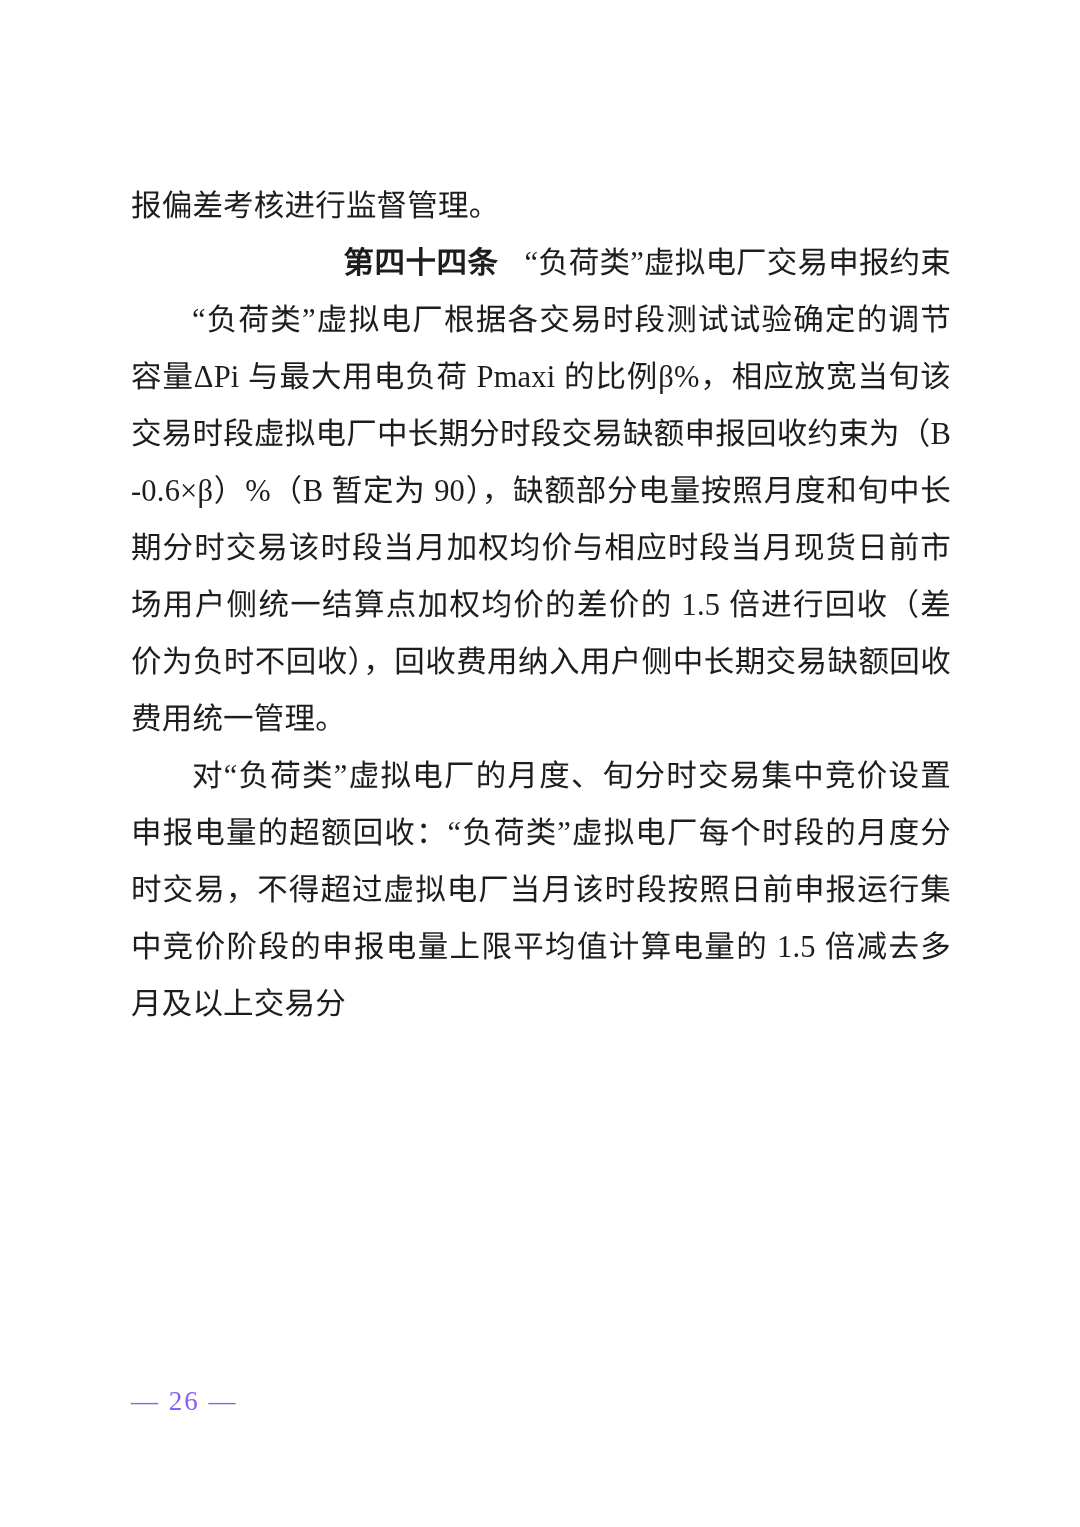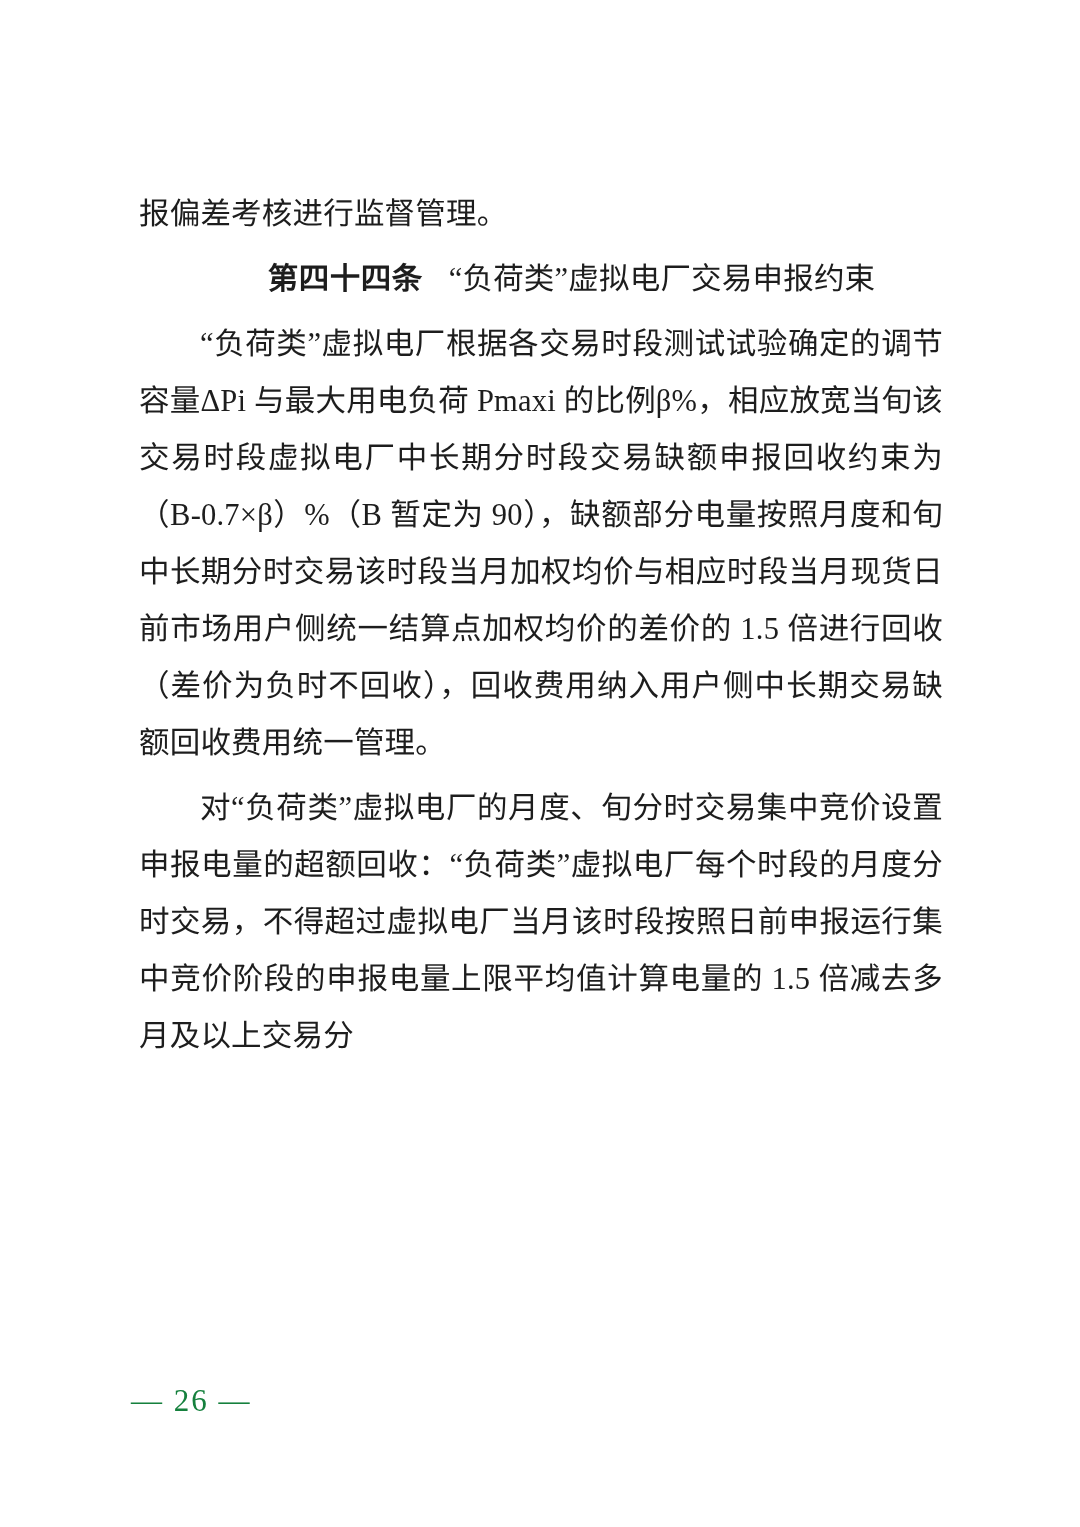--- a/index.html
+++ b/index.html
@@ -20,71 +20,71 @@
     overflow: hidden;
     box-sizing: border-box;
   }
   .content {
     position: absolute;
     left: 131px;
     top: 178px;
     width: 820px;
   }
   .para {
-    margin: 8px;
+    margin: 0;
     font-size: 30.5px;
     line-height: 57px;
     text-align: justify;
     text-justify: inter-ideograph;
     letter-spacing: 0.2px;
     color: #1d1d1d;
     text-indent: 0;
     word-break: break-all;
   }
   .para.indent {
     text-indent: 61px;
   }
   .para.heading {
     text-indent: 61px;
-    text-align: center;
+    text-align: right;
   }
   .heading-label {
     font-weight: bold;
     letter-spacing: 0.5px;
   }
   .heading-gap {
     display: inline-block;
     width: 26px;
   }
   .page-number {
     position: absolute;
     left: 131px;
     top: 1384px;
-    font-size: 31px;
+    font-size: 27px;
     line-height: 34px;
-    color: #15803d;
+    color: #8b5cf6;
     letter-spacing: 2px;
     font-family: "Liberation Serif", "DejaVu Serif", serif;
   }
 </style>
 </head>
 <body>
 
 <div class="page">
 
   <div class="content">
 
     <p class="para">报偏差考核进行监督管理。</p>
 
 
 
     <p class="para heading"><span class="heading-label">第四十四条</span><span class="heading-gap"></span><span>“负荷类”虚拟电厂交易申报约束</span></p>
 
 
-    <p class="para indent">“负荷类”虚拟电厂根据各交易时段测试试验确定的调节容量ΔPi 与最大用电负荷 Pmaxi 的比例β%，相应放宽当旬该交易时段虚拟电厂中长期分时段交易缺额申报回收约束为（B-0.7×β）%（B 暂定为 90），缺额部分电量按照月度和旬中长期分时交易该时段当月加权均价与相应时段当月现货日前市场用户侧统一结算点加权均价的差价的 1.5 倍进行回收（差价为负时不回收），回收费用纳入用户侧中长期交易缺额回收费用统一管理。</p>
+    <p class="para indent">“负荷类”虚拟电厂根据各交易时段测试试验确定的调节容量ΔPi 与最大用电负荷 Pmaxi 的比例β%，相应放宽当旬该交易时段虚拟电厂中长期分时段交易缺额申报回收约束为（B-0.6×β）%（B 暂定为 90），缺额部分电量按照月度和旬中长期分时交易该时段当月加权均价与相应时段当月现货日前市场用户侧统一结算点加权均价的差价的 1.5 倍进行回收（差价为负时不回收），回收费用纳入用户侧中长期交易缺额回收费用统一管理。</p>
 
     <p class="para indent">对“负荷类”虚拟电厂的月度、旬分时交易集中竞价设置申报电量的超额回收：“负荷类”虚拟电厂每个时段的月度分时交易，不得超过虚拟电厂当月该时段按照日前申报运行集中竞价阶段的申报电量上限平均值计算电量的 1.5 倍减去多月及以上交易分</p>
 
   </div>
 
   <div class="page-number">— 26 —</div>
 
 </div>
 
 </body></html>

